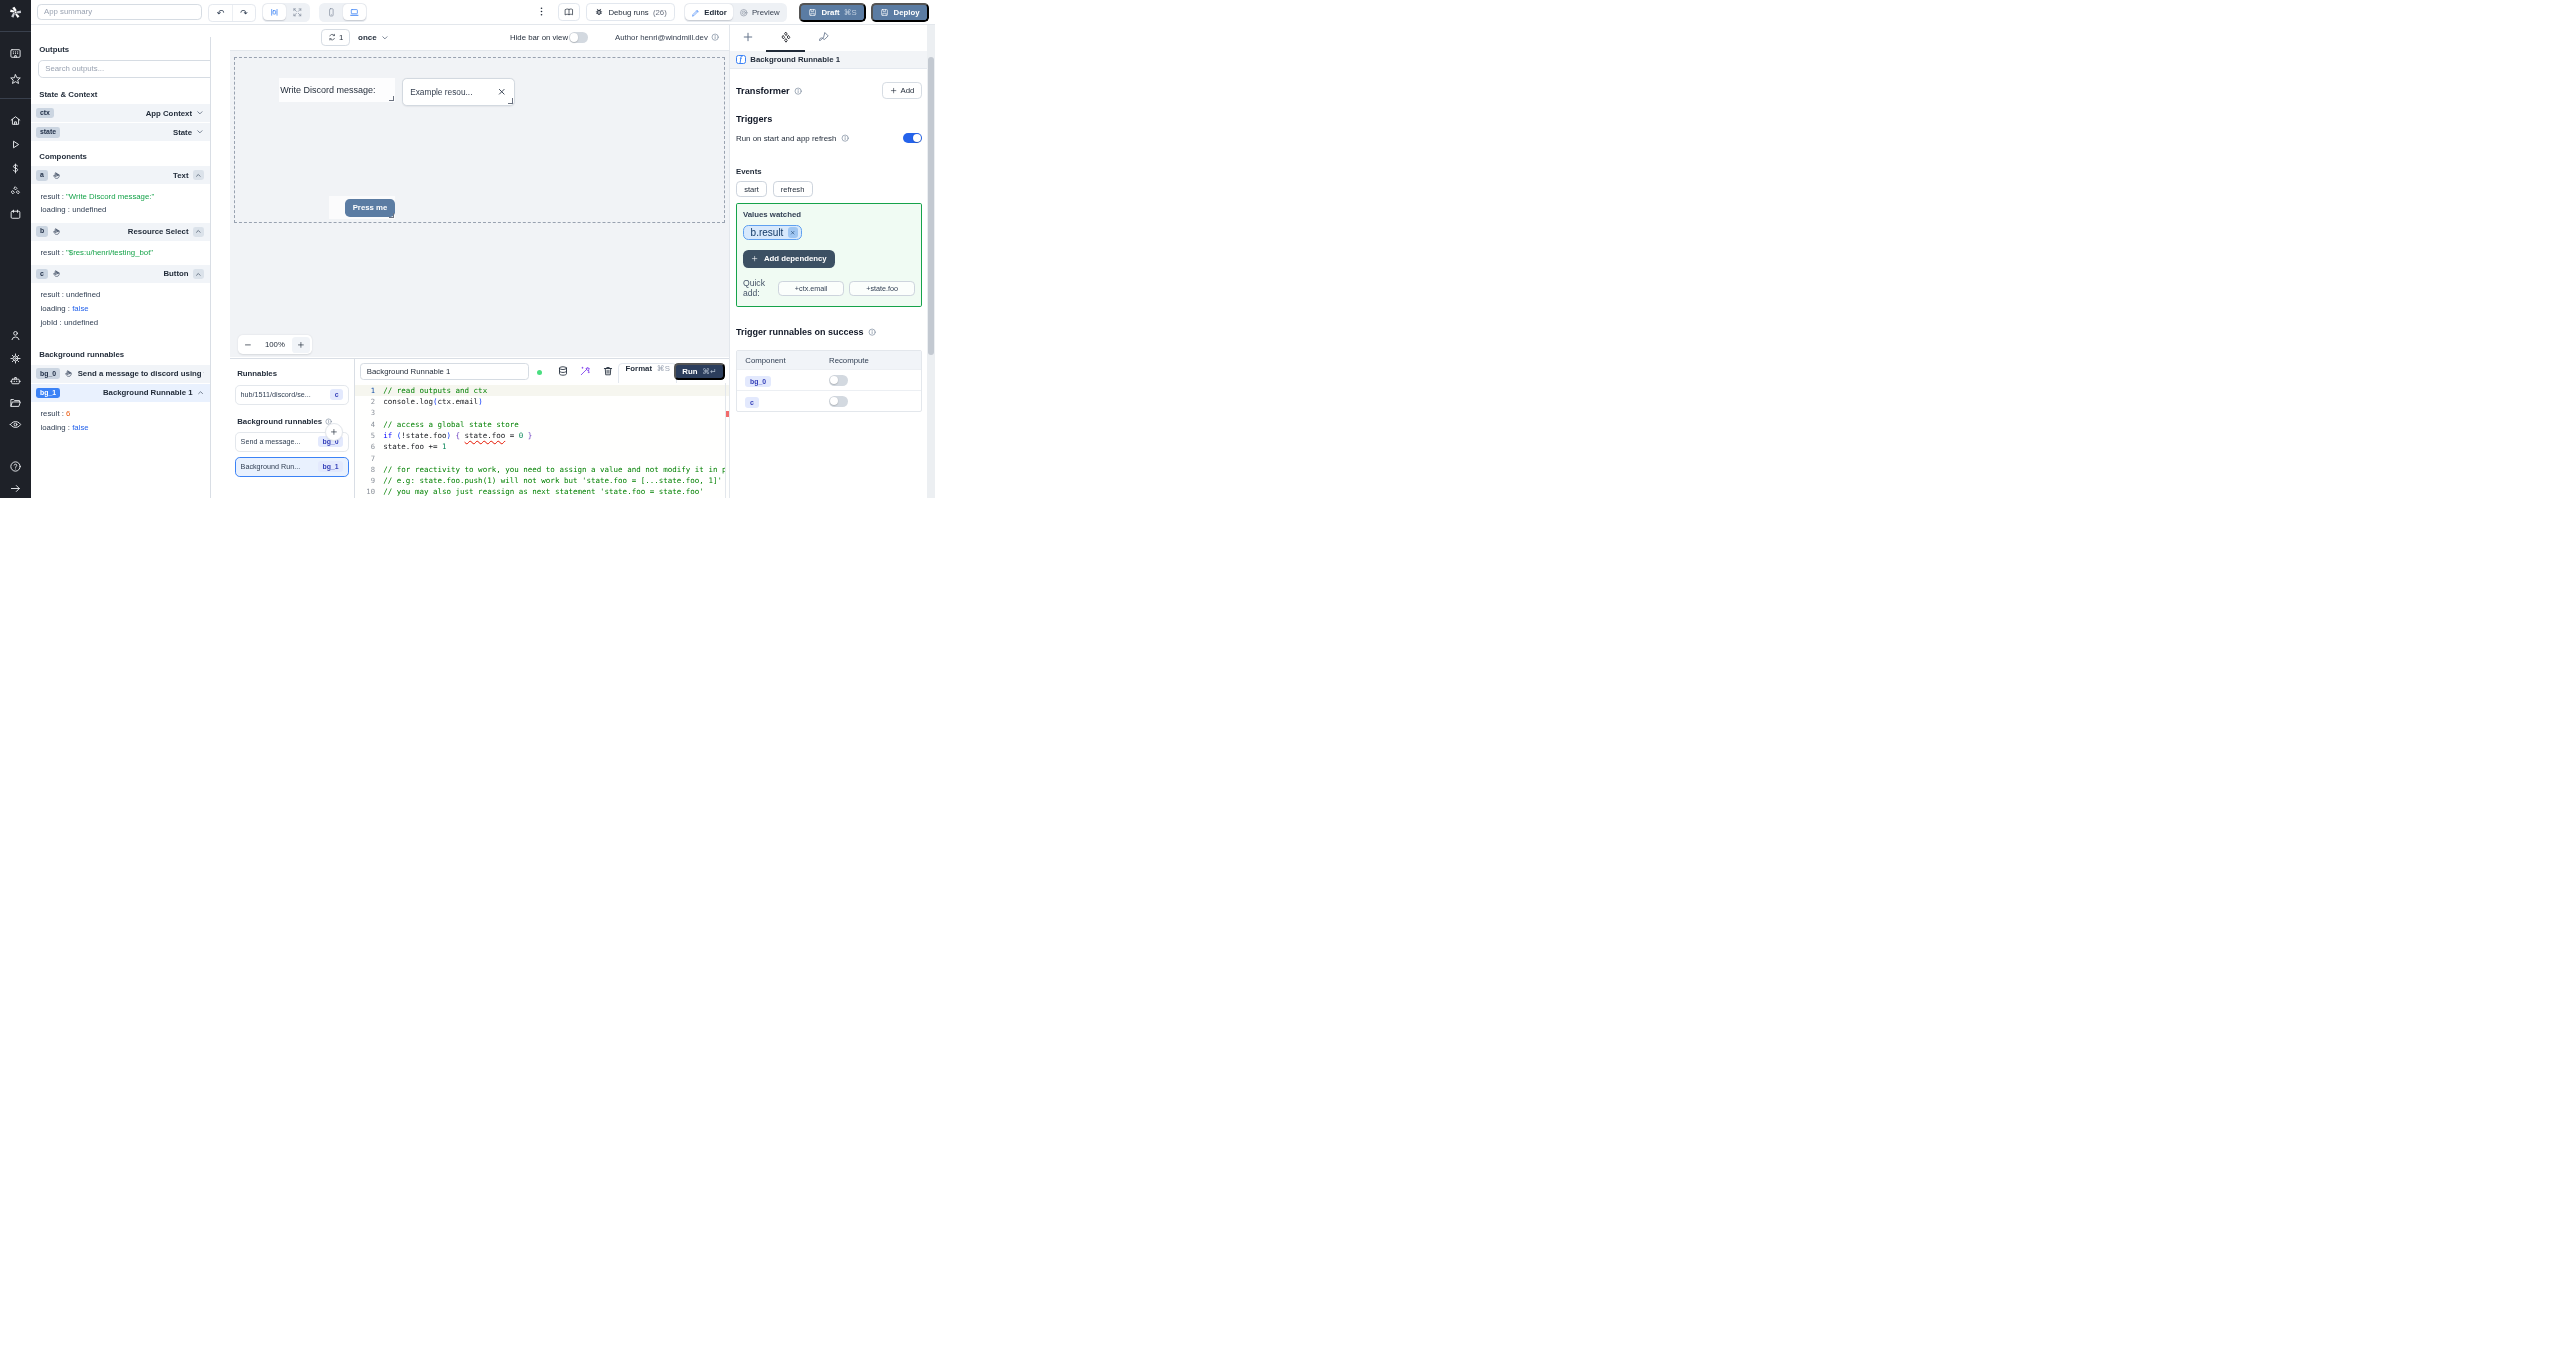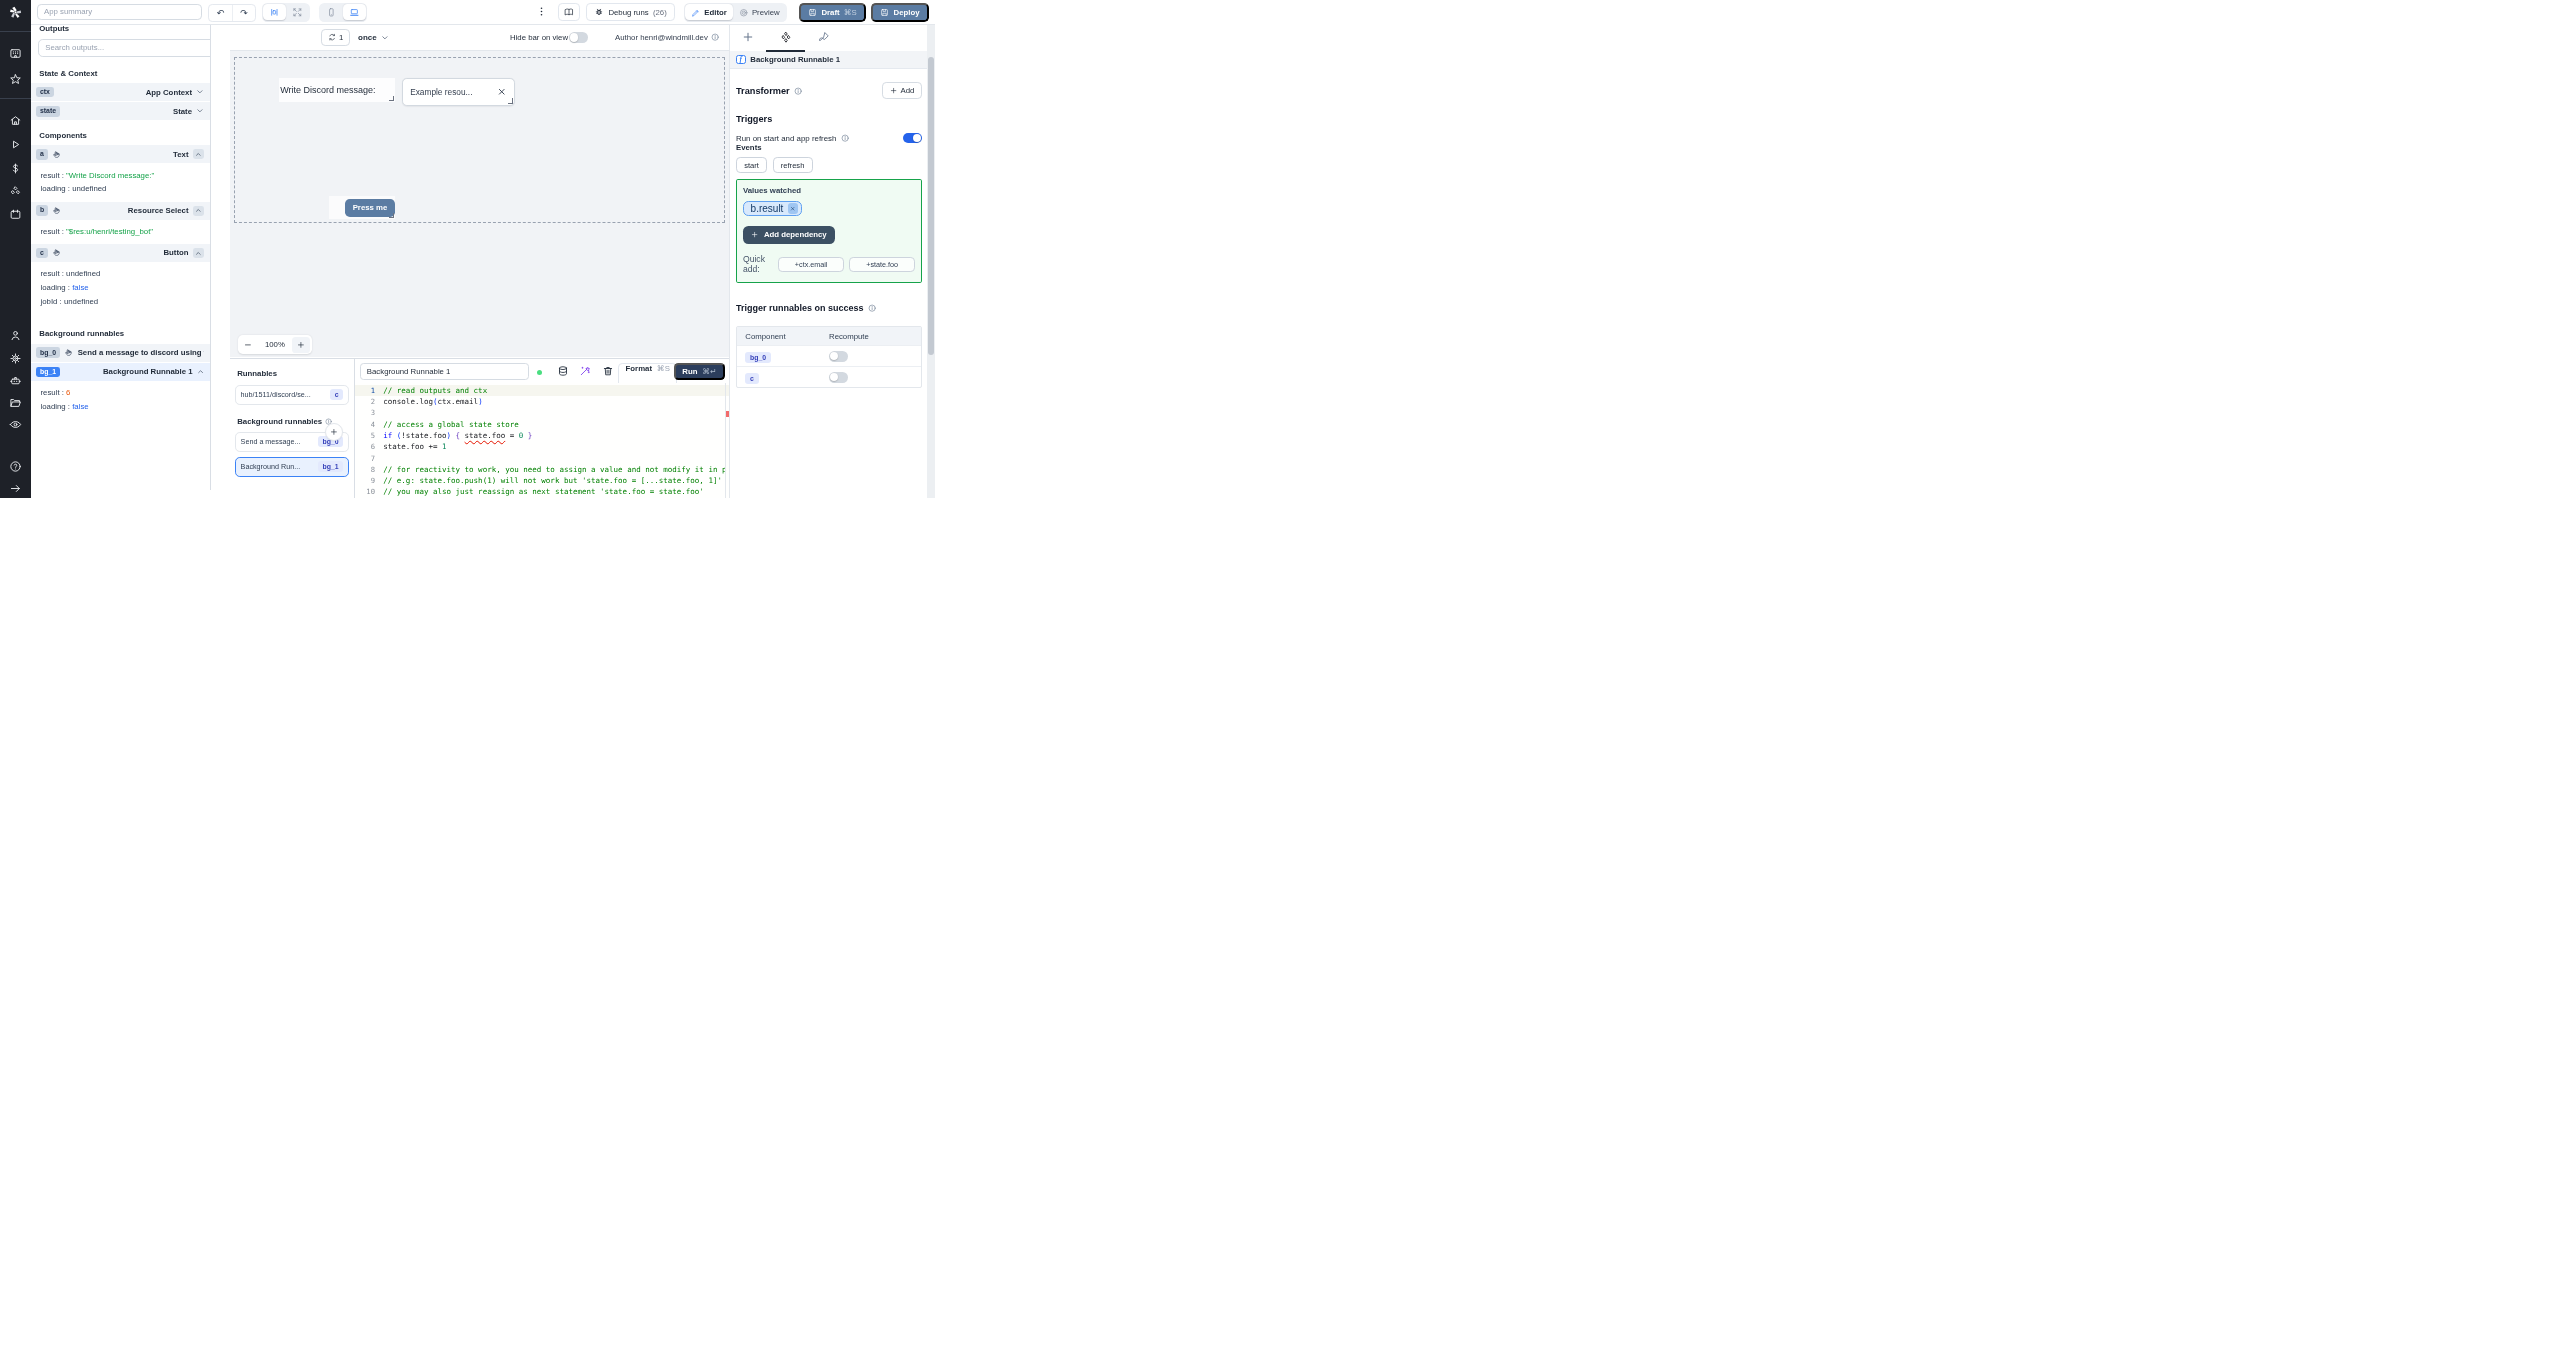--- a/index.html
+++ b/index.html
@@ -24,21 +24,21 @@
   .btn-group .gbtn + .gbtn{border-left:0.6px solid #eceff3}
   .seg{position:absolute;top:3px;height:18.5px;background:#eef1f5;border-radius:5.4px;display:flex;align-items:center;padding:0 1.2px;box-sizing:border-box}
   .seg .cell{height:16px;display:flex;align-items:center;justify-content:center;gap:3.6px;border-radius:4.2px;padding:0 6px;cursor:pointer;color:#8a94a3;font-size:7.8px}
   .seg .cell.active{background:#fff;box-shadow:0 0.6px 1.2px rgba(15,23,42,.18);color:#1f2937}
   .tb-btn{position:absolute;top:3px;height:18px;border:0.6px solid #e2e7ee;border-radius:4.2px;background:#fff;display:flex;align-items:center;justify-content:center;gap:4.2px;font-size:7.8px;color:#1f2937;cursor:pointer;box-sizing:border-box}
   .blue-btn{position:absolute;top:3px;height:18.5px;border-radius:4.8px;background:#5b7ca3;color:#fff;display:flex;align-items:center;justify-content:center;gap:4.2px;font-size:7.8px;font-weight:bold;cursor:pointer}
   .blue-btn .sc{color:#c3d1e1;font-weight:normal}
   .kebab{position:absolute;top:5.4px;width:13px;height:13px;color:#1f2937;cursor:pointer}
 
   
-  .outputs{position:absolute;left:31px;top:16px;width:180px;height:474px;background:#fff;border-right:0.6px solid #d9dee5;box-sizing:border-box;font-size:7.8px;overflow:hidden}
+  .outputs{position:absolute;left:31px;top:37px;width:180px;height:474px;background:#fff;border-right:0.6px solid #d9dee5;box-sizing:border-box;font-size:7.8px;overflow:hidden}
   .sec-title{font-weight:bold;color:#1f2937;font-size:7.8px;margin:8.3px 8.3px 5.4px}
   #search-outputs{display:block;margin:0 7.2px;width:184px;height:18px;border-radius:4.8px;padding:0 6px}
   .o-row{height:18px;background:#f1f4f8;display:flex;align-items:center;padding:0 6px 0 4.8px;margin-bottom:1.2px}
   .o-row.sel{background:#e9f1fe}
   .badge{background:#cbd5e1;color:#24324a;font-size:6.9px;font-weight:bold;border-radius:2.4px;padding:1.2px 4.2px;line-height:1.2}
   .badge.blue{background:#3b82f6;color:#fff}
   .hand{width:9px;height:9px;color:#2c3a52;margin-left:3.6px}
   .o-right{margin-left:auto;display:flex;align-items:center;gap:4.2px}
   .o-label{font-weight:bold;color:#1f2937;font-size:7.8px}
   .chevbox{width:11.3px;height:10px;background:#dbe2ea;border-radius:2.4px;display:flex;align-items:center;justify-content:center;color:#334155;cursor:pointer}
@@ -704,21 +704,21 @@
             <svg viewBox="0 0 24 24" width="100%" height="100%" fill="none" stroke="currentColor" stroke-width="1.7" stroke-linecap="round" stroke-linejoin="round">
               <circle cx="12" cy="12" r="9"></circle>
               <path d="M12 11v5.2"></path>
               <path d="M12 7.6h.01" stroke-width="2.3"></path>
             </svg>
           </span>
         <span class="tgl on" style="margin-left:auto">
             <span class="knob"></span>
           </span>
       </div>
-      <div style="margin-top:0;font-size:7.8px;font-weight:bold;color:#1f2937">Events</div>
+      <div style="margin-top:24px;font-size:7.8px;font-weight:bold;color:#1f2937">Events</div>
       <div class="row-flex" style="margin-top:4.8px;gap:5.4px">
         <span class="chip">start</span>
         <span class="chip">refresh</span>
       </div>
       <div class="greenbox">
         <div class="gb-title">Values watched</div>
         <div>
           <span class="dep-chip">
             <span>b.result</span>
             <span class="dep-x">

